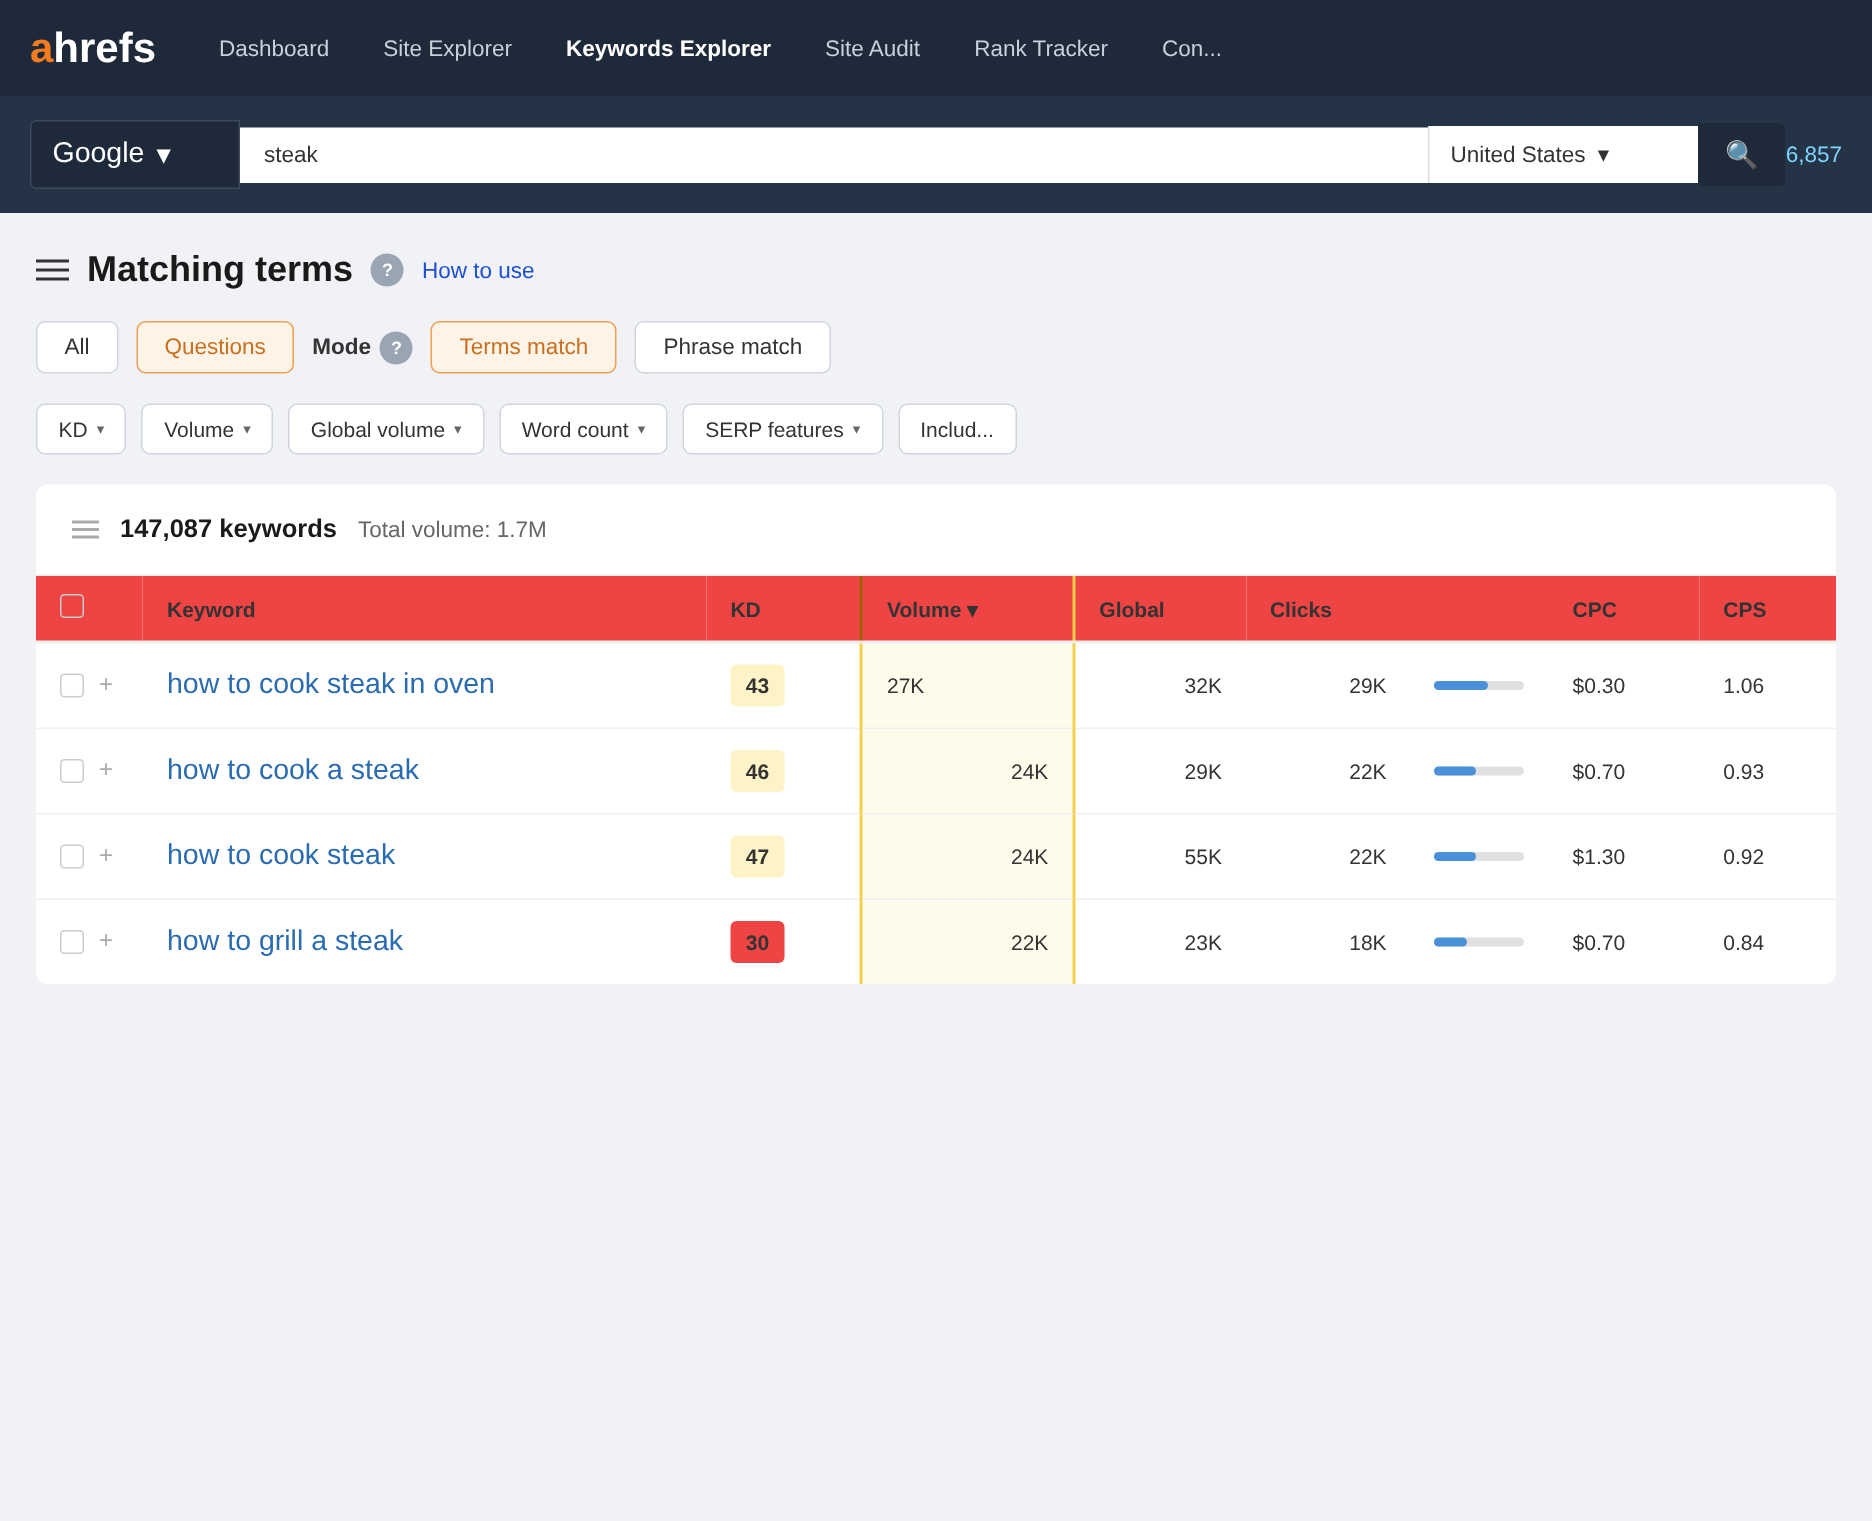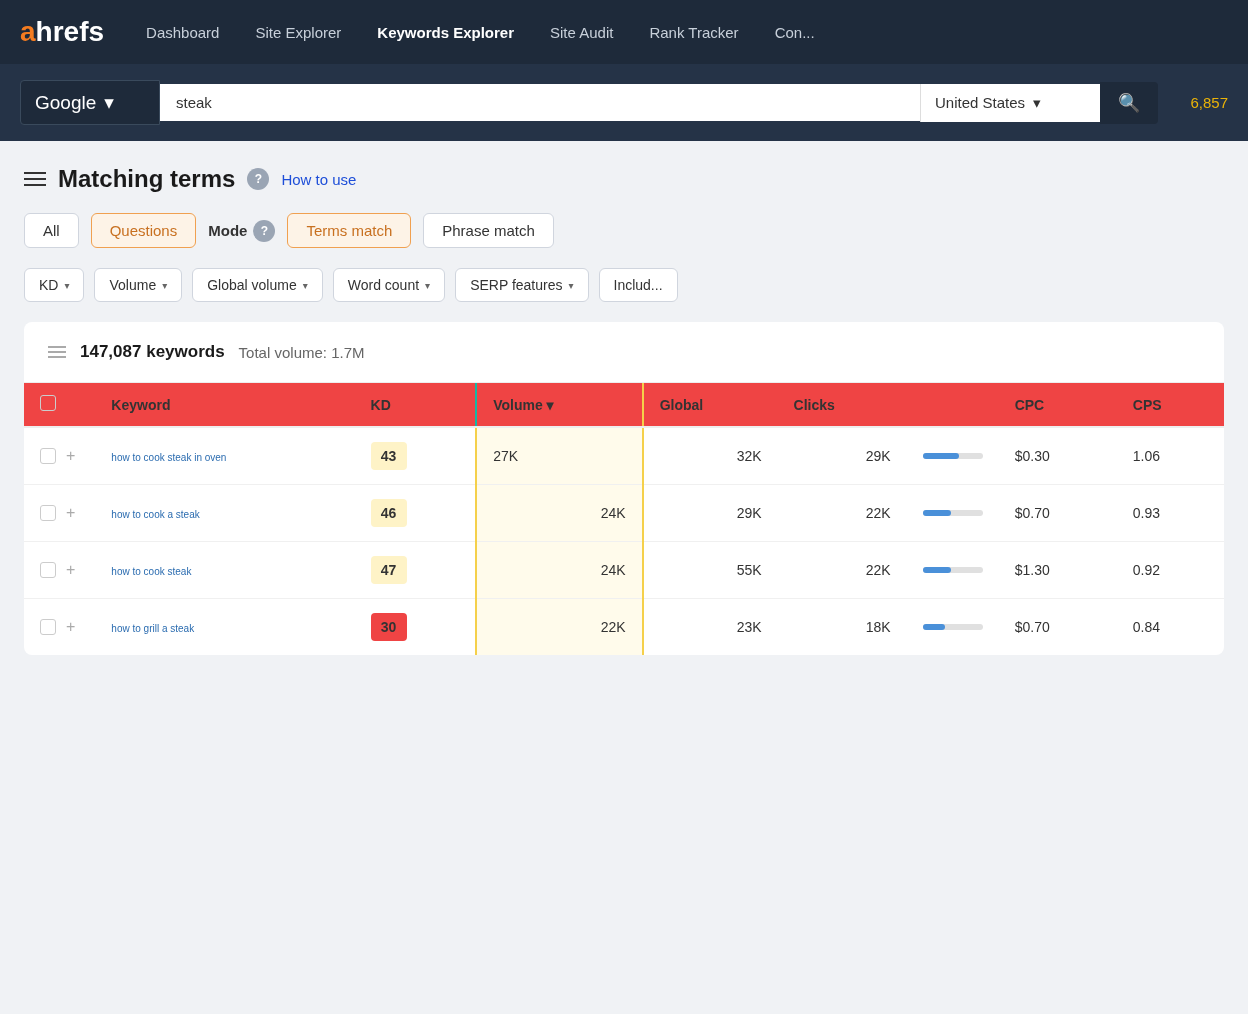--- a/index.html
+++ b/index.html
@@ -12,21 +12,21 @@
     .logo-hrefs { color: #fff; font-size: 28px; font-weight: 900; }
     .nav-item { color: #c8d0da; font-size: 15px; padding: 8px 14px; cursor: pointer; white-space: nowrap; }
     .nav-item.active { color: #fff; font-weight: 600; }
 
     
     .search-bar { background: #253347; padding: 16px 20px; display: flex; align-items: center; gap: 0; }
     .search-engine-select { background: #1e2a3a; border: 1px solid #3a4a5c; color: #fff; padding: 10px 14px; border-radius: 4px 0 0 4px; display: flex; align-items: center; gap: 8px; cursor: pointer; font-size: 19px; min-width: 140px; }
     .search-input { flex: 1; background: #fff; border: none; padding: 10px 16px; font-size: 15px; color: #333; outline: none; }
     .country-select { background: #fff; border: none; border-left: 1px solid #ddd; padding: 10px 14px; display: flex; align-items: center; gap: 8px; cursor: pointer; font-size: 15px; color: #333; min-width: 180px; }
     .search-btn { background: #1e2a3a; border: none; padding: 10px 18px; cursor: pointer; border-radius: 0 4px 4px 0; display: flex; align-items: center; justify-content: center; }
-    .search-count { color: #eab308; font-size: 15px; margin-left: 32px; white-space: nowrap; }
+    .search-count { color: #7dd3fc; font-size: 15px; margin-left: 0; white-space: nowrap; }
 
     
     .main { background: #f0f2f5; padding: 24px 24px 0; }
 
     
     .page-header { display: flex; align-items: center; gap: 12px; margin-bottom: 20px; }
     .hamburger { display: flex; flex-direction: column; gap: 4px; cursor: pointer; }
     .hamburger span { display: block; width: 22px; height: 2px; background: #333; }
     .page-title { font-size: 24px; font-weight: 700; color: #1a1a1a; }
     .help-icon { width: 22px; height: 22px; border-radius: 50%; background: #9aa5b4; color: #fff; display: flex; align-items: center; justify-content: center; font-size: 12px; font-weight: 700; cursor: pointer; }
@@ -49,30 +49,30 @@
     .results-drag { display: flex; flex-direction: column; gap: 3px; cursor: pointer; }
     .results-drag span { display: block; width: 18px; height: 2px; background: #aaa; }
     .results-count { font-size: 17px; font-weight: 700; color: #1a1a1a; }
     .results-volume { font-size: 15px; color: #666; }
 
     
     .table { width: 100%; border-collapse: collapse; }
     .table th { padding: 12px 16px; text-align: left; font-size: 14px; font-weight: 700; color: #333; border-bottom: 2px solid #eee; background: #ef4444; }
     .table td { padding: 14px 16px; font-size: 14px; color: #333; border-bottom: 1px solid #f0f0f0; vertical-align: middle; }
     .table tr:last-child td { border-bottom: none; }
-    .keyword-link { color: #2b6cb0; text-decoration: none; font-size: 10px; cursor: pointer; }
+    .keyword-link { color: #2b6cb0; text-decoration: none; font-size: 19px; cursor: pointer; }
     .kd-badge { display: inline-flex; align-items: center; justify-content: center; width: 36px; height: 28px; border-radius: 4px; font-size: 14px; font-weight: 700; color: #333; }
     .kd-43 { background: #fef3c7; }
     .kd-46 { background: #fef3c7; }
     .kd-47 { background: #fef3c7; }
     .kd-30 { background: #ef4444; }
 
     
     .vol-highlight { background: #fffbeb; border-left: 2px solid #f5d04a; border-right: 2px solid #f5d04a; }
-    .vol-header-highlight { background: #fffbeb; border-left: 2px solid #14b8a6; border-right: 2px solid #f5d04a; border-bottom: 2px solid #f5d04a; }
+    .vol-header-highlight { background: #fffbeb; border-left: 2px solid #a16207; border-right: 2px solid #f5d04a; border-bottom: 2px solid #f5d04a; }
     .clicks-bar { height: 6px; background: #4a90d9; border-radius: 3px; }
     .clicks-bar-bg { width: 60px; height: 6px; background: #e0e0e0; border-radius: 3px; display: flex; align-items: center; }
 
     .checkbox { width: 16px; height: 16px; border: 1.5px solid #ccc; border-radius: 3px; cursor: pointer; display: inline-block; }
     .plus-btn { color: #aaa; cursor: pointer; font-size: 16px; padding: 0 4px; }
     .row-actions { display: flex; align-items: center; gap: 6px; }
 
     
     .table-wrap { overflow-x: auto; }
   </style>

